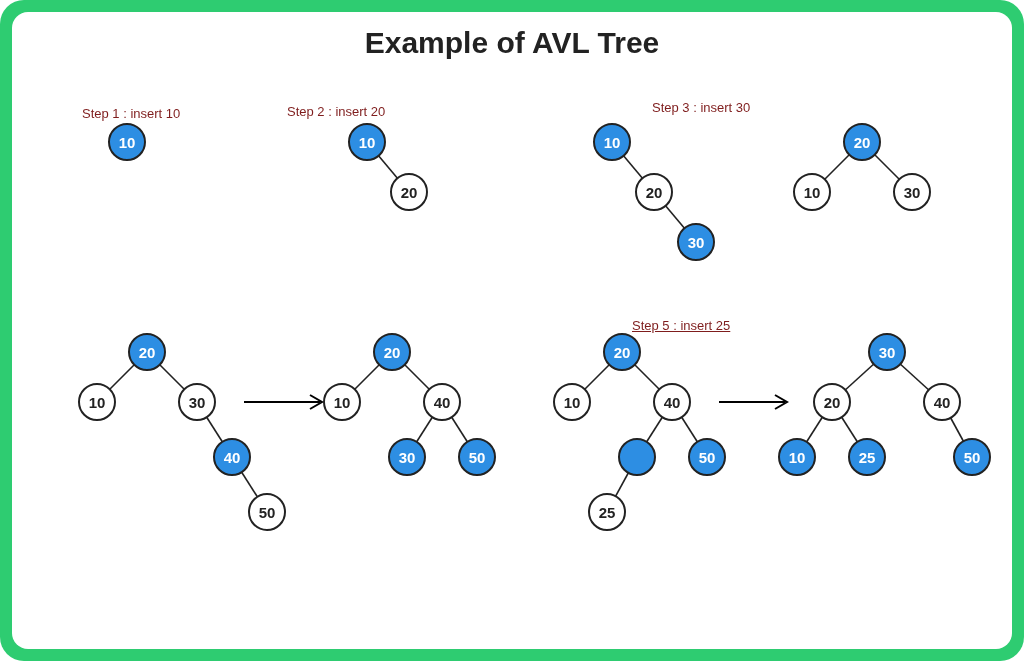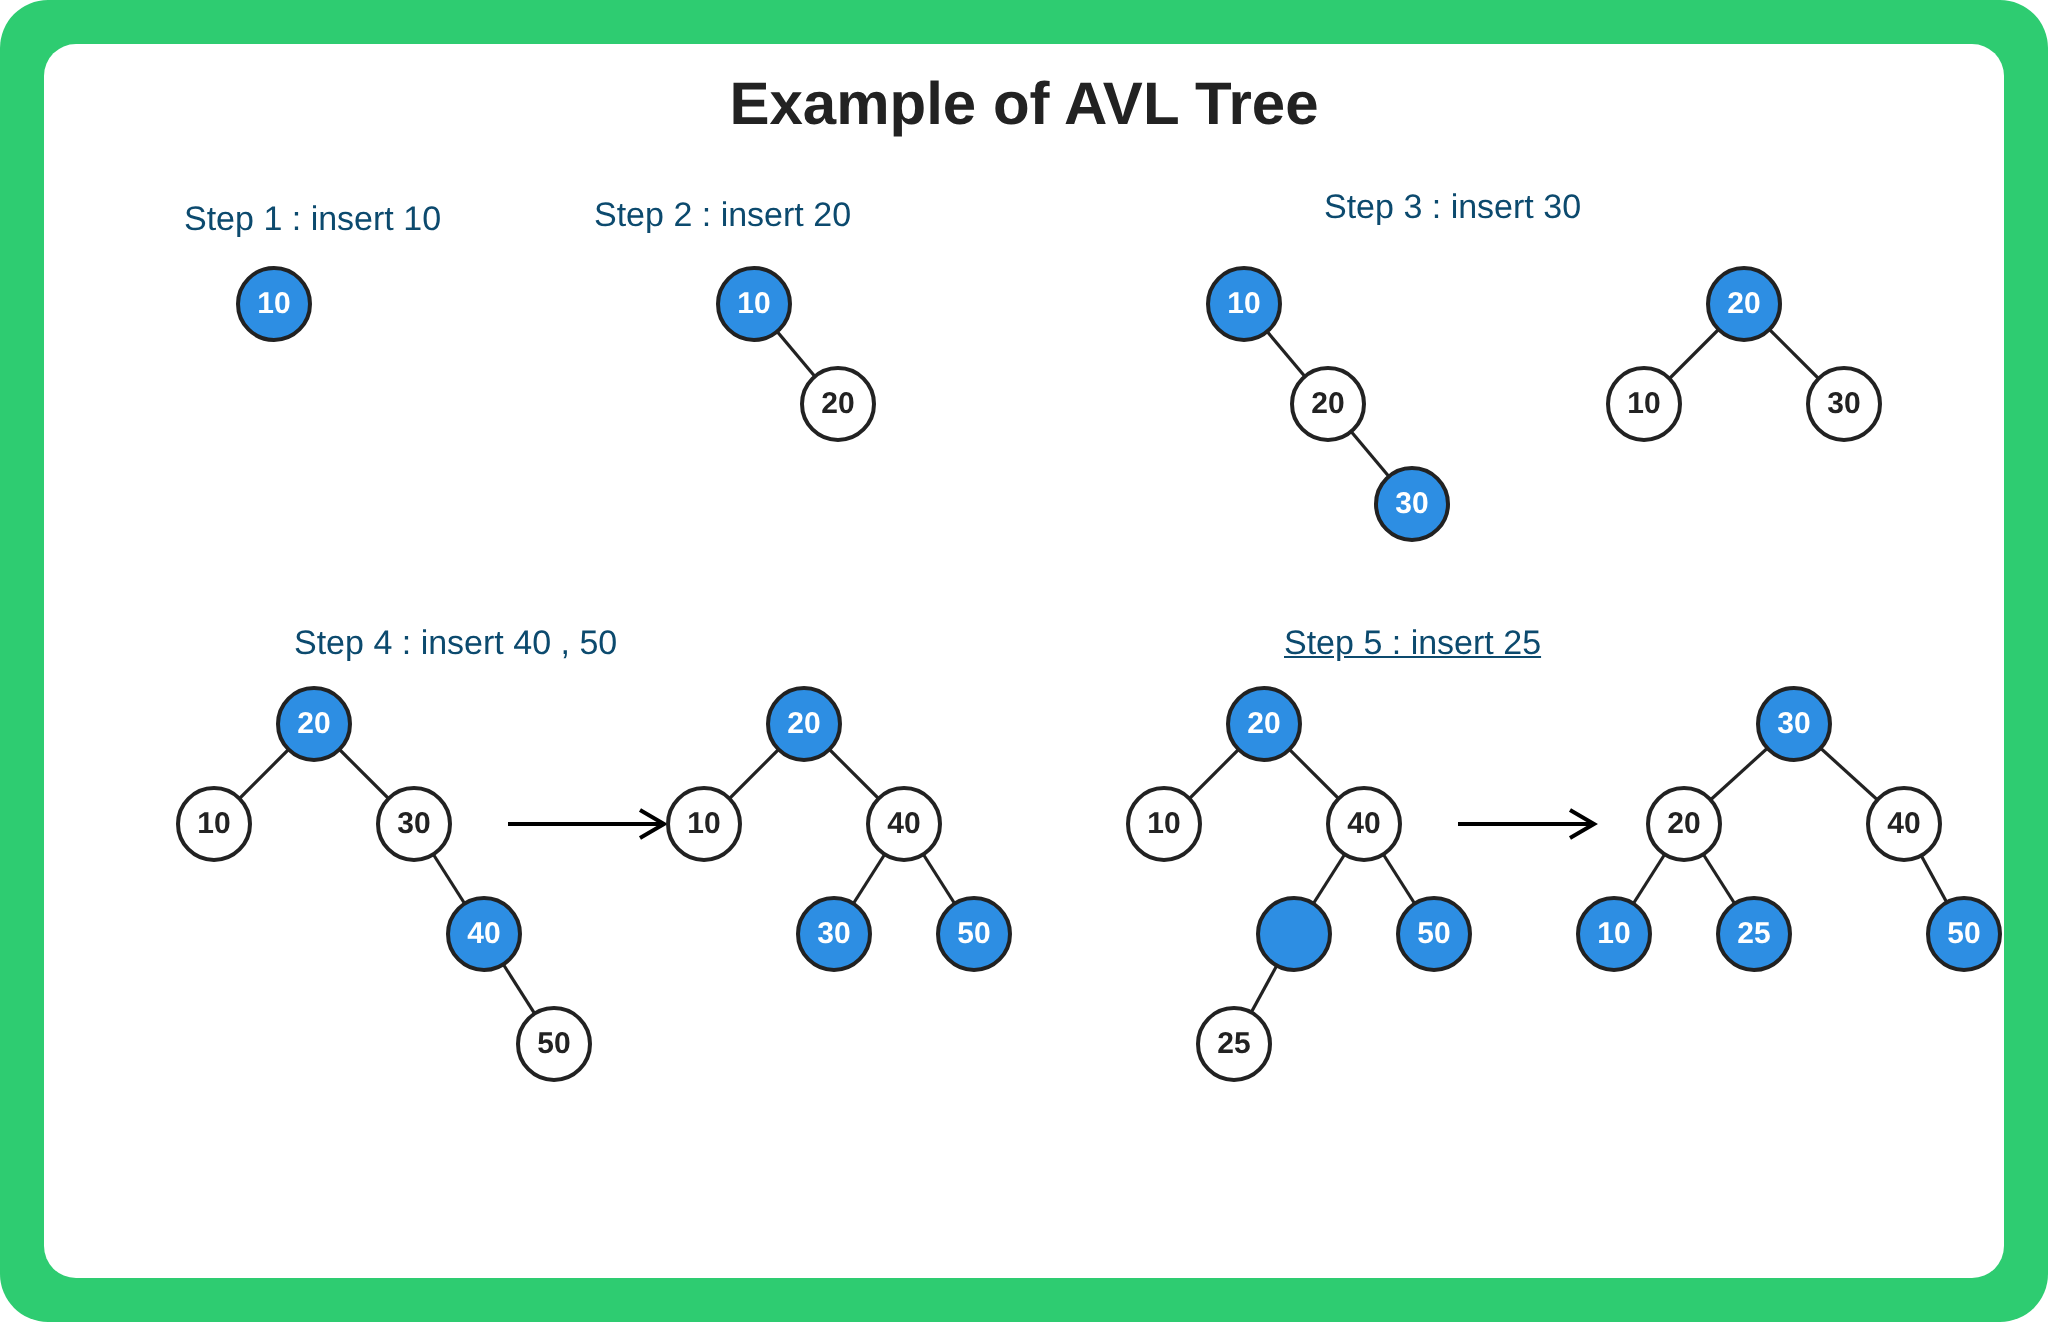--- a/index.html
+++ b/index.html
@@ -6,42 +6,43 @@
   body {
     margin: 0;
     font-family: 'Segoe UI', Tahoma, Geneva, Verdana, sans-serif;
     background: #fff;
   }
   .outer {
     width: 1024px;
     height: 661px;
     background: #2ecc71;
     border-radius: 24px;
-    padding: 22px;
+    padding: 12px;
   }
   .inner {
     width: 100%;
     height: 100%;
     background: #fff;
     border-radius: 16px;
     position: relative;
     overflow: hidden;
   }
   .title {
     text-align: center;
     font-size: 30px;
     font-weight: 700;
     color: #222;
     margin-top: 14px;
   }
   .step-label {
     position: absolute;
-    font-size: 17px;
-    color: #0c4a6e;
+    font-size: 13px;
+    color: #7f1d1d;
     font-weight: 400;
+    margin-top: 16px;
   }
   svg.tree {
     position: absolute;
     overflow: visible;
   }
   .edge {
     stroke: #222;
     stroke-width: 1.6;
   }
   .node-blue {
@@ -70,21 +71,20 @@
 </head>
 <body>
 
 <div class="outer">
   <div class="inner">
     <div class="title">Example of AVL Tree</div>
 
     <div class="step-label" style="left:70px; top:78px;">Step 1 : insert 10</div>
     <div class="step-label" style="left:275px; top:76px;">Step 2 : insert 20</div>
     <div class="step-label" style="left:640px; top:72px;">Step 3 : insert 30</div>
-    <div class="step-label" style="left:125px; top:290px;">Step 4 : insert 40 , 50</div>
     <div class="step-label" style="left:620px; top:290px;text-decoration:underline;">Step 5 : insert 25</div>
 
     <svg class="tree" style="left:95px; top:110px;" width="60" height="50">
       <circle class="node-blue" cx="20" cy="20" r="18"></circle>
       <text class="node-text blue-text" x="20" y="20">10</text>
     </svg>
 
     <svg class="tree" style="left:335px; top:110px;" width="120" height="110">
       <line class="edge" x1="20" y1="20" x2="62" y2="70"></line>
       <circle class="node-blue" cx="20" cy="20" r="18"></circle>

